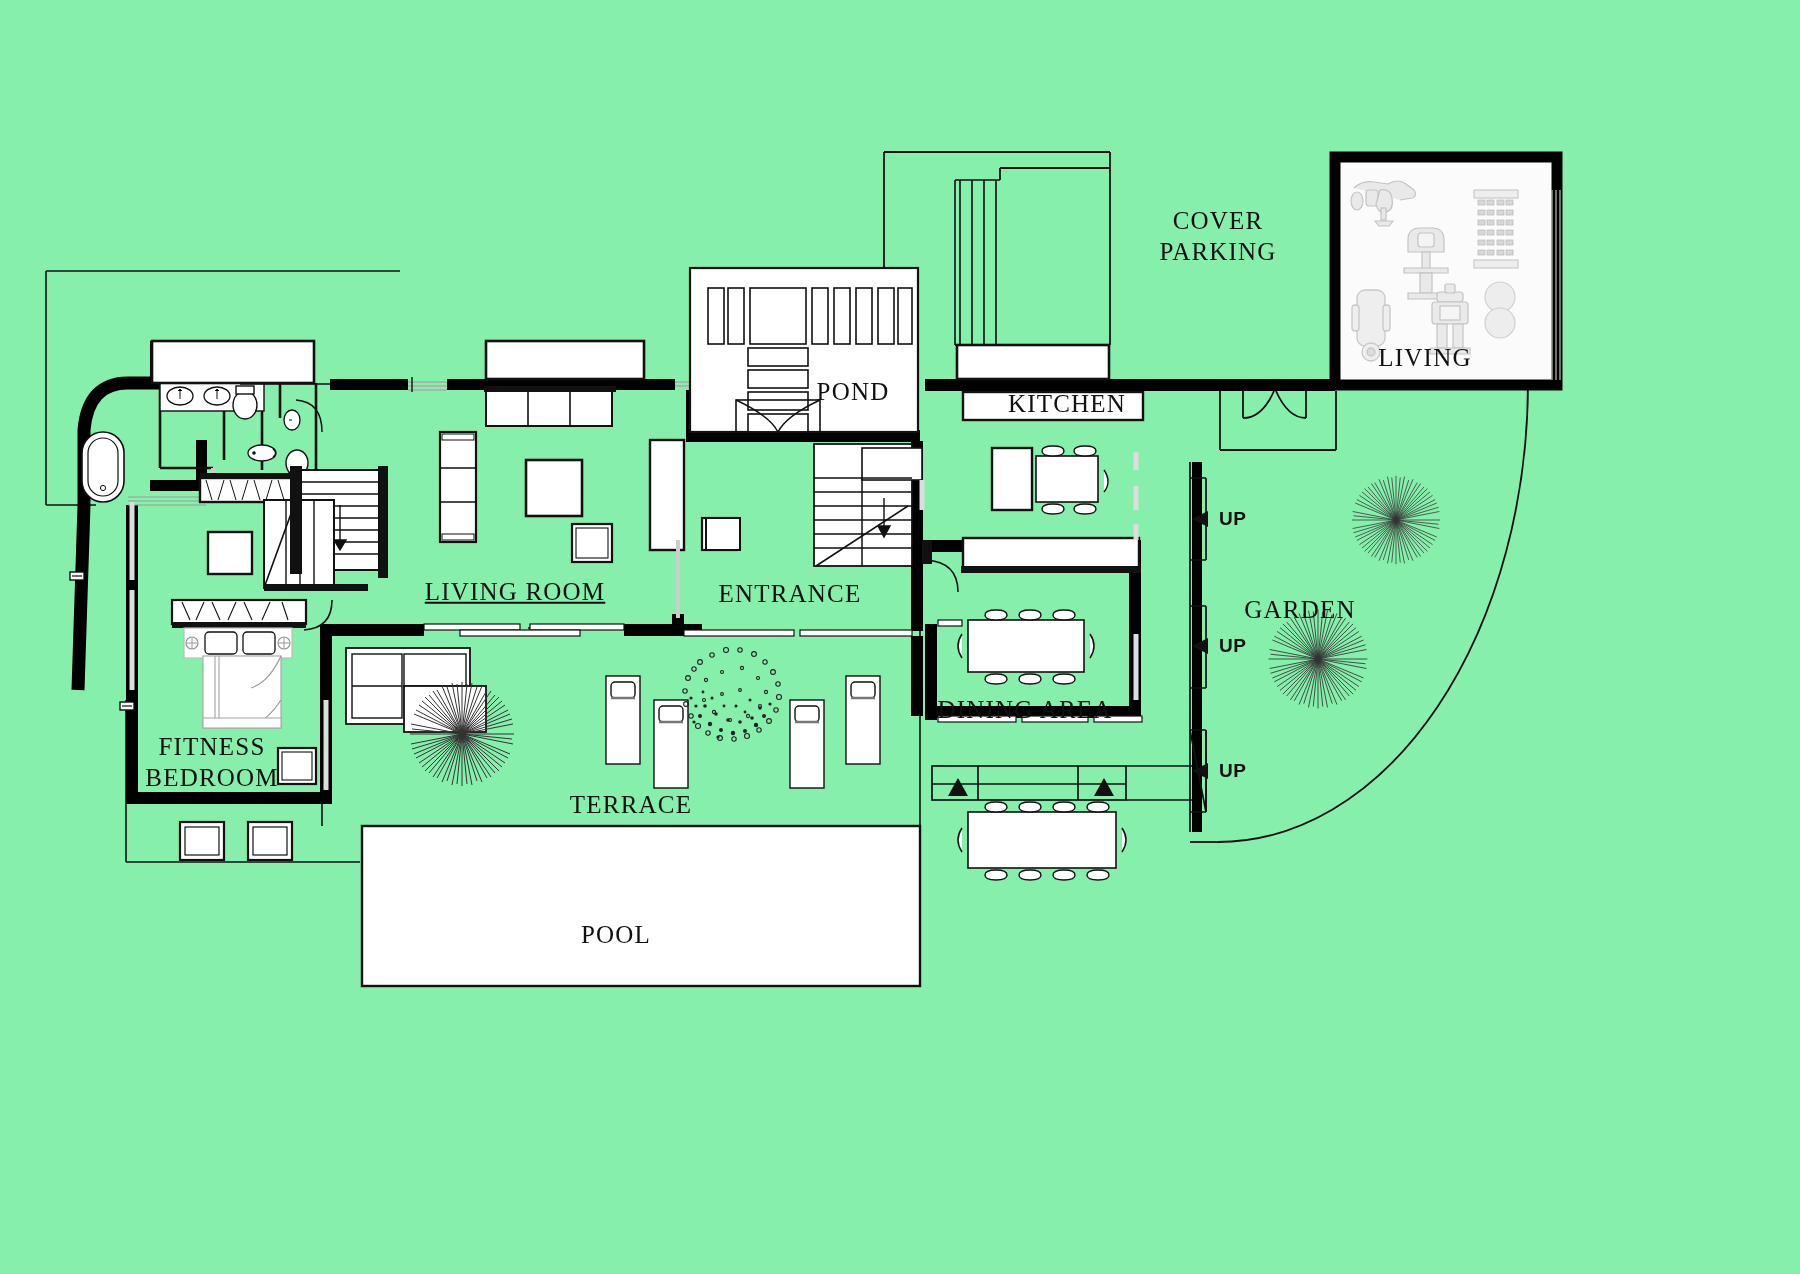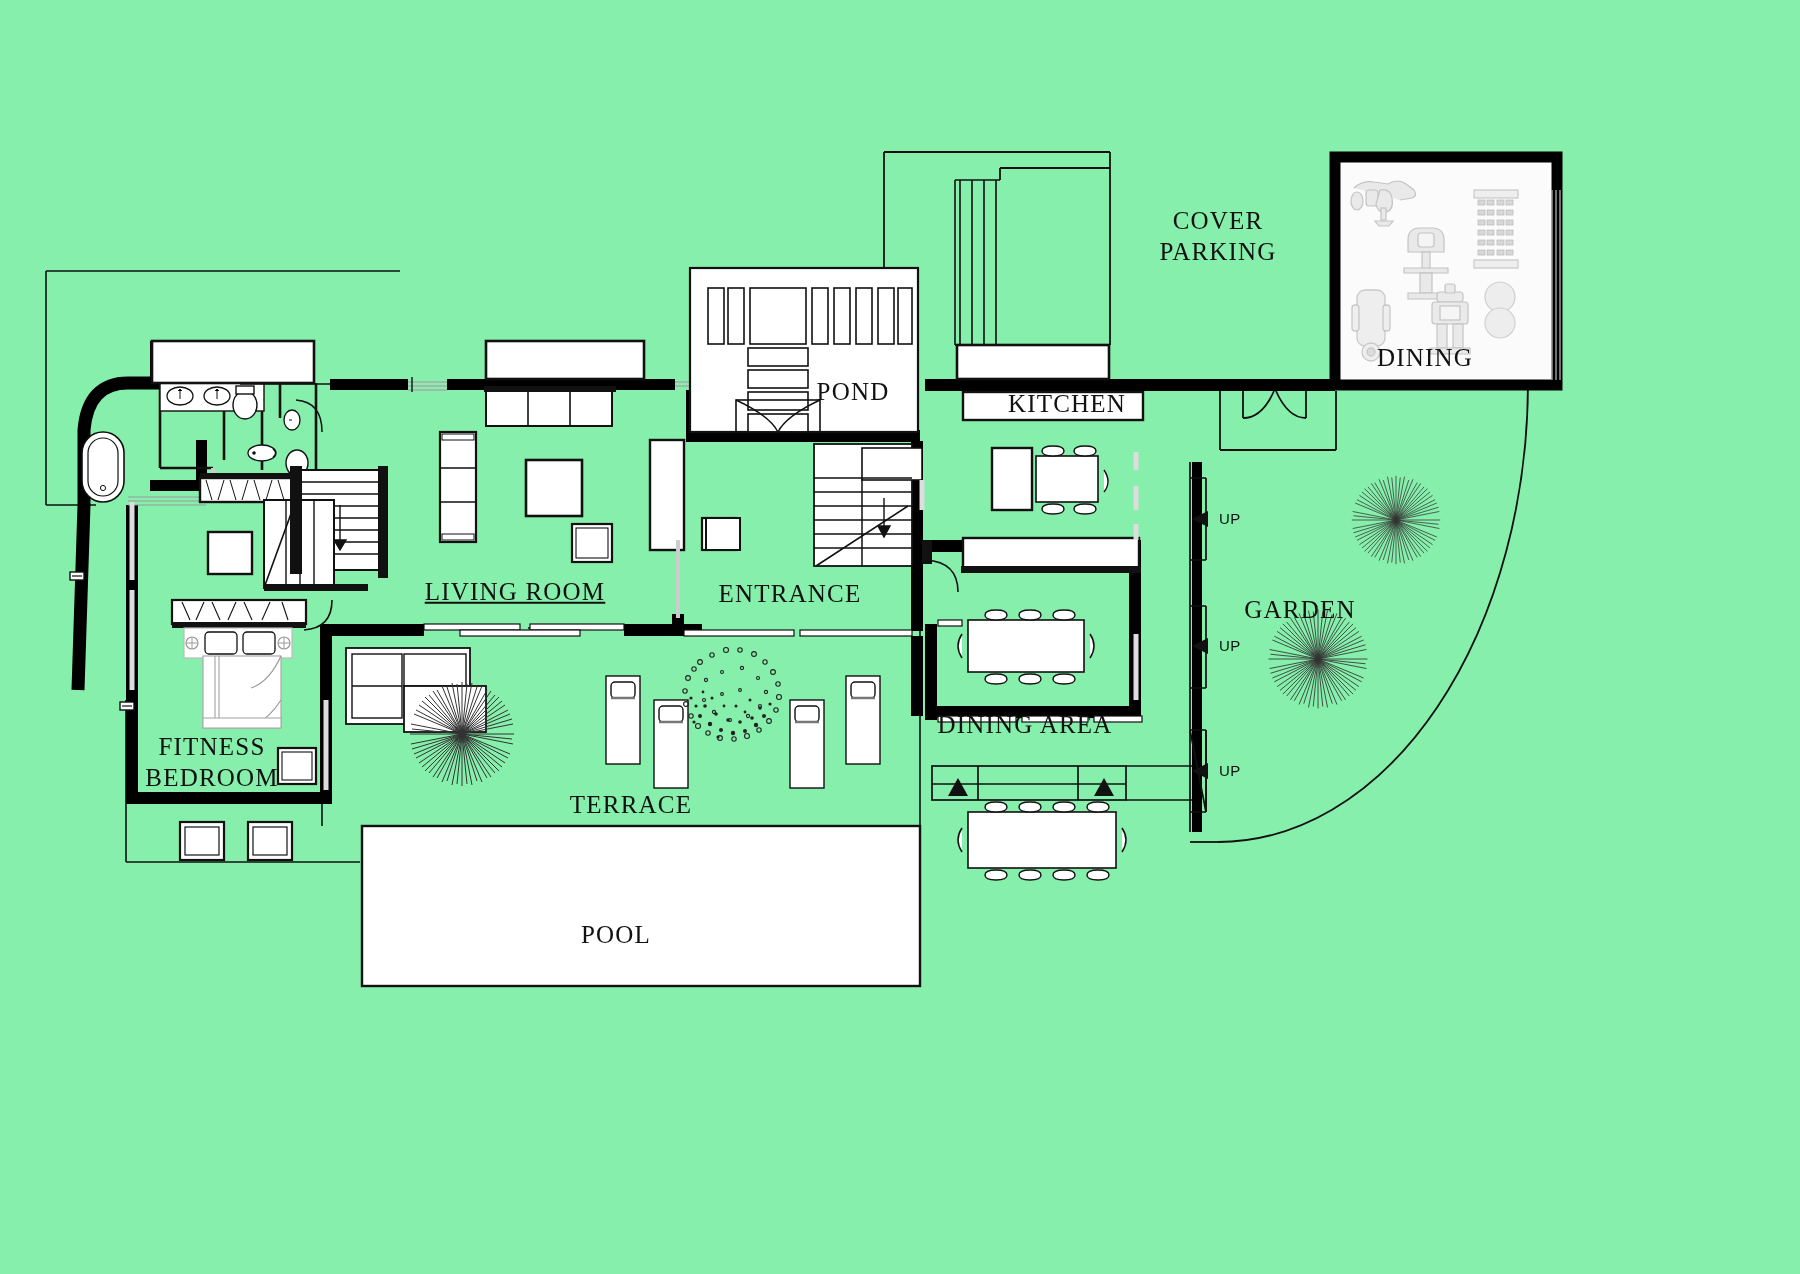--- a/index.html
+++ b/index.html
@@ -2,21 +2,21 @@
 <html><head>
 <meta charset="utf-8">
 <style>
   html,body{margin:0;padding:0;background:#ffffff;}
   body{width:1800px;height:1274px;font-family:"Liberation Serif",serif;}
   #plan{position:relative;width:1800px;height:1274px;background:#86efac;overflow:hidden;}
   #svgplan{position:absolute;left:0;top:0;width:1800px;height:1274px;}
   .room-label{position:absolute;color:#111;font-family:"Liberation Serif",serif;
     letter-spacing:1.2px;white-space:nowrap;text-align:center;line-height:1.22;}
   .lbl-big{font-size:25px;}
-  .lbl-up{font-size:15px;letter-spacing:0.5px;font-family:"Liberation Sans",sans-serif;}
+  .lbl-up{font-size:19px;letter-spacing:0.5px;font-family:"Liberation Sans",sans-serif;font-weight:bold;}
 </style>
 </head>
 <body>
 
 <div id="plan">
 
 <svg id="svgplan" viewBox="0 0 1800 1274">
   <defs>
     <g id="chair-top">
       <path d="M0,0 q11,0 11,5 q0,5 -11,5 q-11,0 -11,-5 q0,-5 11,-5z" fill="#fff" stroke="#111" stroke-width="1.4"></path>
@@ -628,33 +628,33 @@
     </g>
   </g>
 
 </svg>
 
 <div class="room-label lbl-big" style="left:1218px;top:236px;transform:translate(-50%,-50%);">
   <span>COVER</span><br>
   <span>PARKING</span>
 </div>
 
-<div class="room-label lbl-big" style="left:1425px;top:358px;transform:translate(-50%,-50%);">DINING</div>
+<div class="room-label lbl-big" style="left:1425px;top:358px;transform:translate(-50%,-50%);">LIVING</div>
 
 <div class="room-label lbl-big" style="left:853px;top:392px;transform:translate(-50%,-50%);">POND</div>
 
 <div class="room-label lbl-big" style="left:1067px;top:404px;transform:translate(-50%,-50%);">KITCHEN</div>
 
 <div class="room-label lbl-big" style="left:1300px;top:574px;transform:translate(-50%,-50%);margin-top:36px;">GARDEN</div>
 
 <div class="room-label lbl-big" style="left:515px;top:592px;transform:translate(-50%,-50%);text-decoration:underline;">LIVING ROOM</div>
 
 <div class="room-label lbl-big" style="left:790px;top:594px;transform:translate(-50%,-50%);">ENTRANCE</div>
 
-<div class="room-label lbl-big" style="left:1025px;top:710px;transform:translate(-50%,-50%);margin-top:15px;">DINING AREA</div>
+<div class="room-label lbl-big" style="left:1025px;top:710px;transform:translate(-50%,-50%);">DINING AREA</div>
 
 <div class="room-label lbl-big" style="left:212px;top:762px;transform:translate(-50%,-50%);">
   <span>FITNESS</span><br>
   <span>BEDROOM</span>
 </div>
 
 <div class="room-label lbl-big" style="left:620px;top:805px;transform:translate(-50%,-50%);margin-left:11px;">TERRACE</div>
 
 <div class="room-label lbl-big" style="left:616px;top:911px;transform:translate(-50%,-50%);margin-top:24px;">POOL</div>
 

